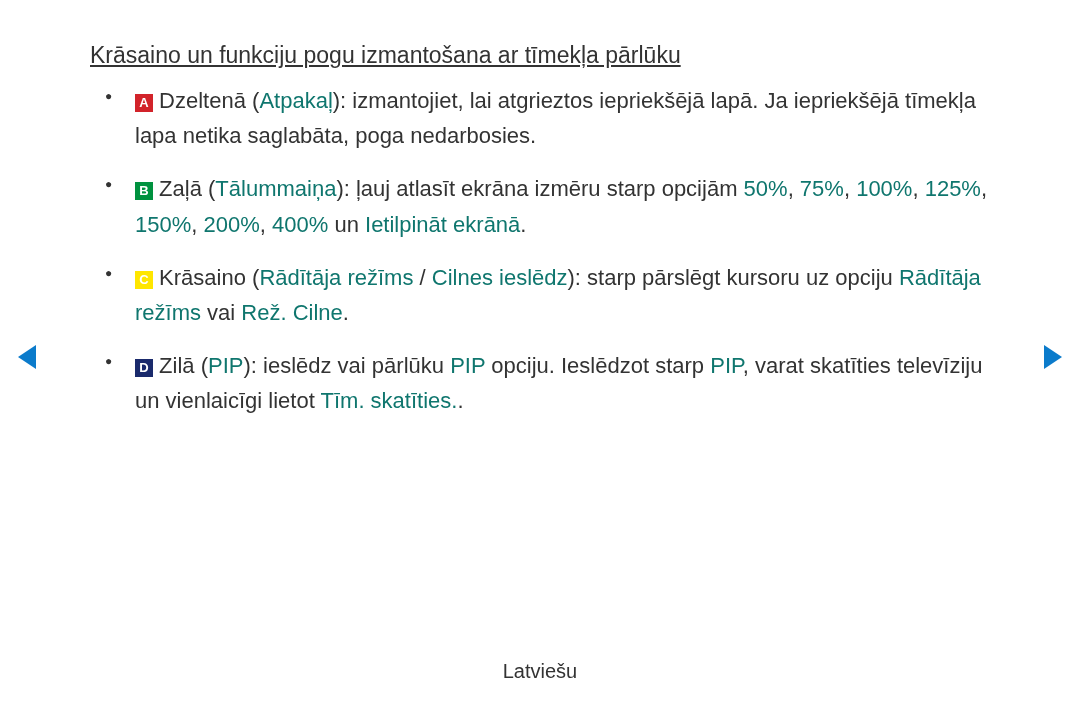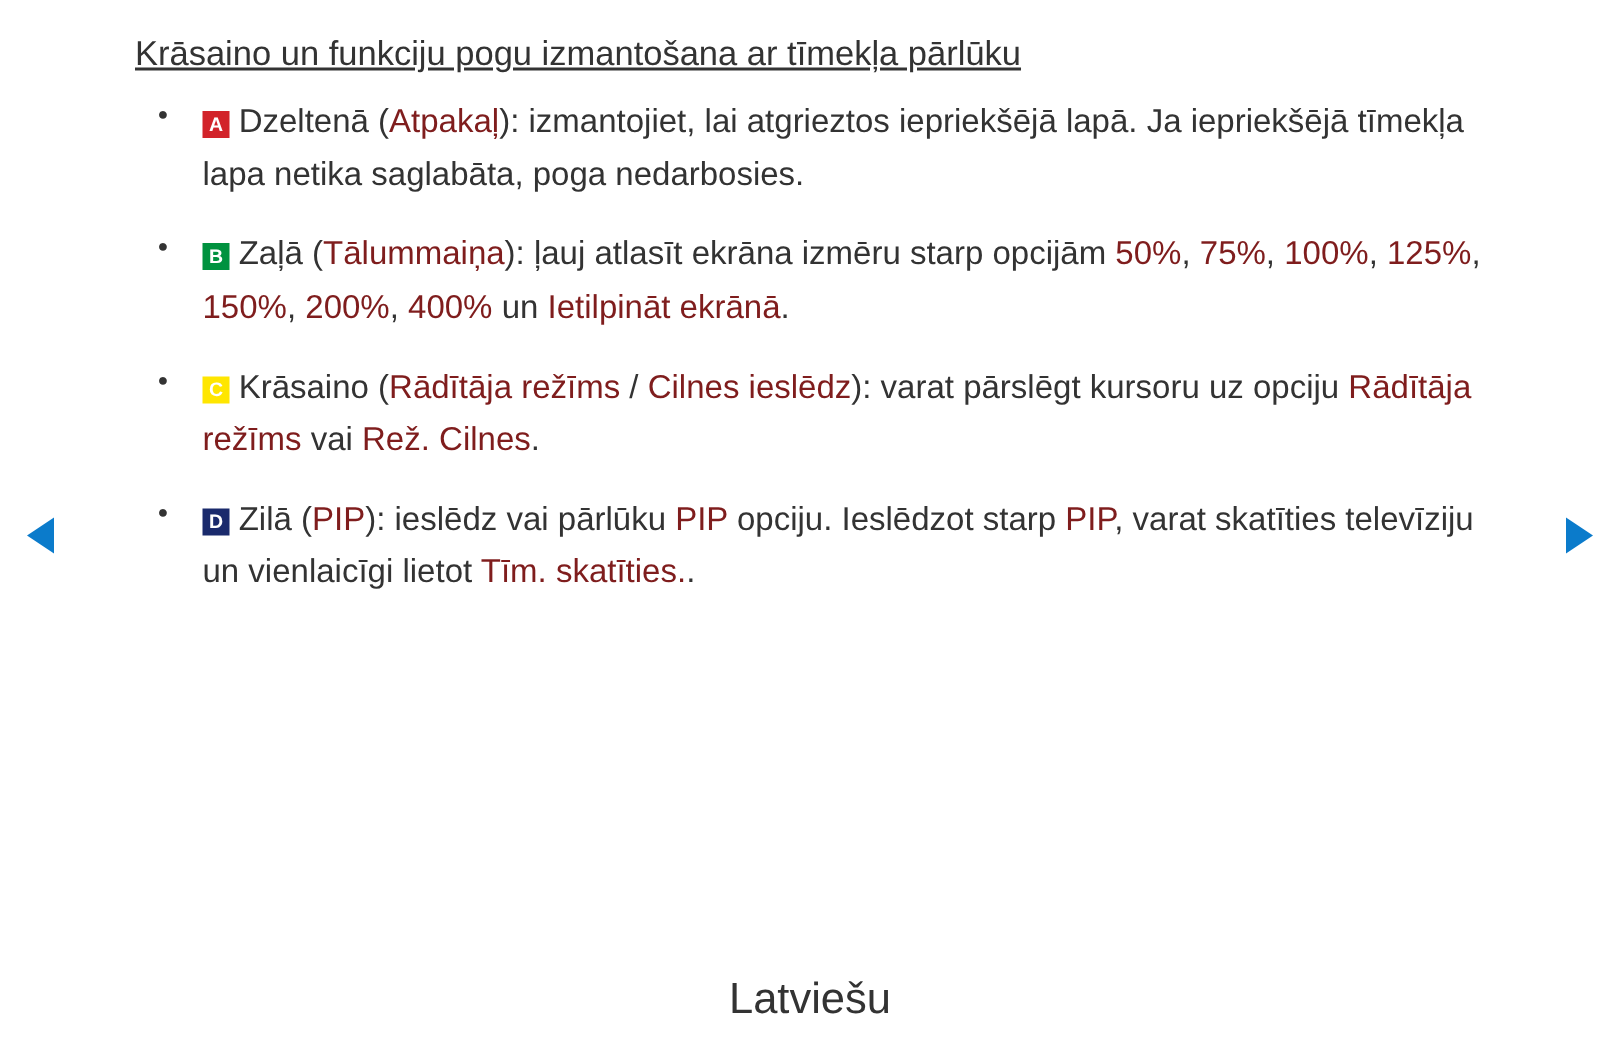--- a/index.html
+++ b/index.html
@@ -16,20 +16,21 @@
     position: absolute;
     left: 90px;
     top: 22px;
     width: 900px;
   }
   .title {
     font-size: 23px;
     text-decoration: underline;
     margin-bottom: 14px;
     color: #333;
+    margin-top: 20px;
   }
   ul.items {
     list-style: none;
     padding-left: 45px;
   }
   ul.items > li {
     position: relative;
     margin-bottom: 18px;
     font-size: 22px;
     line-height: 1.6;
@@ -52,21 +53,21 @@
     text-align: center;
     color: #fff;
     font-weight: bold;
     vertical-align: 1px;
     font-family: Arial, sans-serif;
   }
   .btn-a { background: #d2232a; }
   .btn-b { background: #00923f; }
   .btn-c { background: #ffe600; color:#fff; }
   .btn-d { background: #1a2a6c; }
-  .link { color: #7f1d1d; }
+  .link { color: #0f766e; }
   .arrow {
     position: absolute;
     top: 345px;
     width: 0; height: 0;
     cursor: pointer;
   }
   .arrow-left {
     left: 18px;
     border-top: 12px solid transparent;
     border-bottom: 12px solid transparent;
@@ -76,41 +77,41 @@
     right: 18px;
     border-top: 12px solid transparent;
     border-bottom: 12px solid transparent;
     border-left: 18px solid #0b7bcb;
   }
   .footer {
     position: absolute;
     bottom: 22px;
     width: 100%;
     text-align: center;
-    font-size: 29px;
+    font-size: 20px;
     color: #333;
   }
 </style>
 </head>
 <body>
 
 <div class="page">
   <div class="title">Krāsaino un funkciju pogu izmantošana ar tīmekļa pārlūku</div>
   <ul class="items">
 
     <li>
       <span class="btn btn-a">A</span><span> Dzeltenā (</span><span class="link">Atpakaļ</span><span>): izmantojiet, lai atgrieztos iepriekšējā lapā. Ja iepriekšējā tīmekļa lapa netika saglabāta, poga nedarbosies.</span>
     </li>
 
     <li>
       <span class="btn btn-b">B</span><span> Zaļā (</span><span class="link">Tālummaiņa</span><span>): ļauj atlasīt ekrāna izmēru starp opcijām </span><span class="link">50%</span><span>, </span><span class="link">75%</span><span>, </span><span class="link">100%</span><span>, </span><span class="link">125%</span><span>, </span><span class="link">150%</span><span>, </span><span class="link">200%</span><span>, </span><span class="link">400%</span><span> un </span><span class="link">Ietilpināt ekrānā</span><span>.</span>
     </li>
 
     <li>
-      <span class="btn btn-c">C</span><span> Krāsaino (</span><span class="link">Rādītāja režīms</span><span> / </span><span class="link">Cilnes ieslēdz</span><span>): varat pārslēgt kursoru uz opciju </span><span class="link">Rādītāja režīms</span><span> vai </span><span class="link">Rež. Cilnes</span><span>.</span>
+      <span class="btn btn-c">C</span><span> Krāsaino (</span><span class="link">Rādītāja režīms</span><span> / </span><span class="link">Cilnes ieslēdz</span><span>): starp pārslēgt kursoru uz opciju </span><span class="link">Rādītāja režīms</span><span> vai </span><span class="link">Rež. Cilne</span><span>.</span>
     </li>
 
     <li>
       <span class="btn btn-d">D</span><span> Zilā (</span><span class="link">PIP</span><span>): ieslēdz vai pārlūku </span><span class="link">PIP</span><span> opciju. Ieslēdzot starp </span><span class="link">PIP</span><span>, varat skatīties televīziju un vienlaicīgi lietot </span><span class="link">Tīm. skatīties.</span><span>.</span>
     </li>
 
   </ul>
 </div>
 
 <div class="arrow arrow-left"></div>

